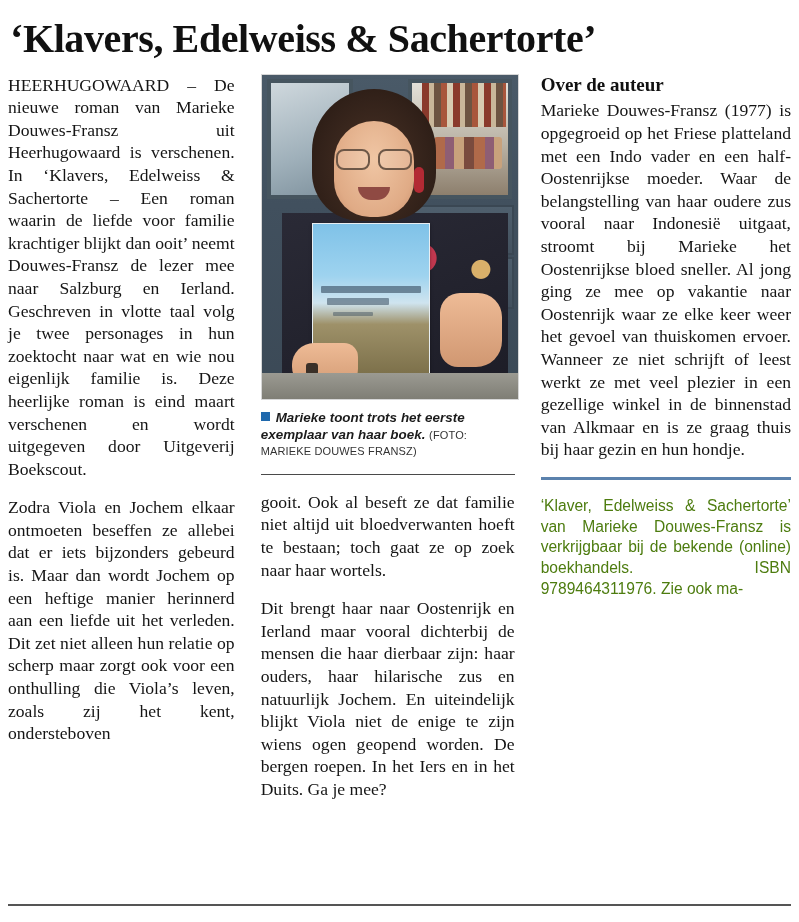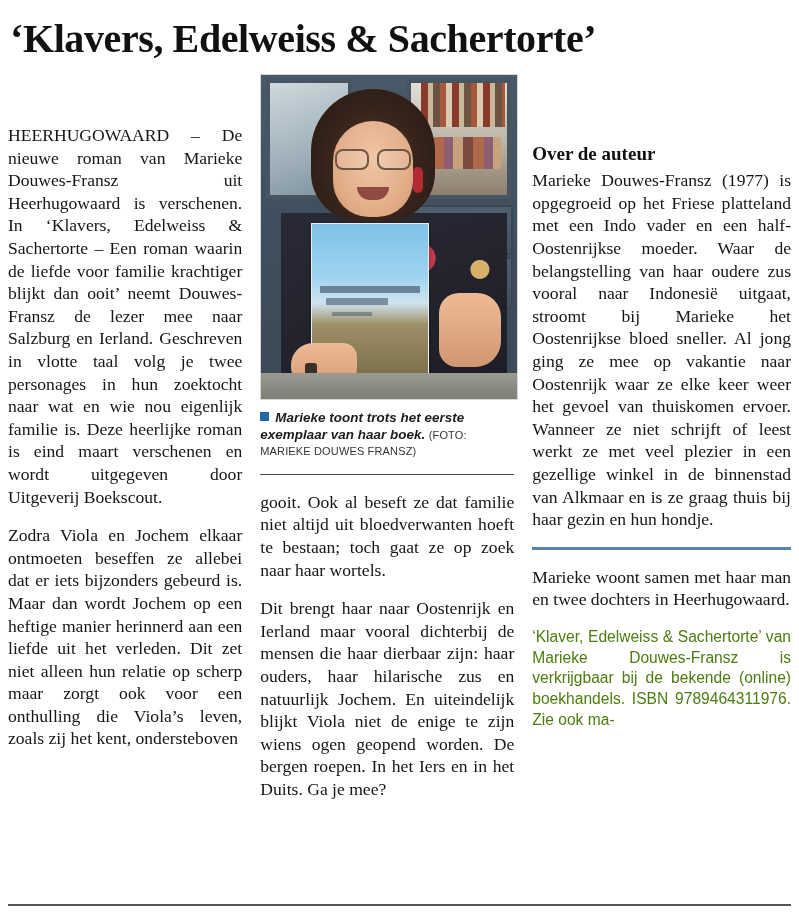--- a/index.html
+++ b/index.html
@@ -26,22 +26,22 @@
     line-height:1.04;
     letter-spacing:-0.4px;
     margin:4px 0 14px 2px;
     color:#111111;
     white-space:nowrap;
   }
 
   
   .cols{
     display:flex;
-    gap:4px;
-    align-items:center;
+    gap:12px;
+    align-items:flex-start;
   }
   .col{
     width:253px;
     box-sizing:border-box;
   }
   .col-1{padding-right:14px;}
   .col-2{width:268px;padding:0 14px 0 0;}
   .col-3{width:264px;padding-left:0px;}
 
   
@@ -313,20 +313,19 @@
       <p class="body last">Dit brengt haar naar Oostenrijk en Ierland maar vooral dichterbij de mensen die haar dierbaar zijn: haar ouders, haar hilarische zus en natuurlijk Jochem. En uiteindelijk blijkt Viola niet de enige te zijn wiens ogen geopend worden. De bergen roepen. In het Iers en in het Duits. Ga je mee?</p>
     </div>
 
     <div class="col col-3">
       <h2 class="sub-serif">Over de auteur</h2>
       <p class="body">Marieke Douwes-Fransz (1977) is opgegroeid op het Friese platteland met een Indo vader en een half-Oostenrijkse moeder. Waar de belangstelling van haar oudere zus vooral naar Indonesië uitgaat, stroomt bij Marieke het Oostenrijkse bloed sneller. Al jong ging ze mee op vakantie naar Oostenrijk waar ze elke keer weer het gevoel van thuiskomen ervoer. Wanneer ze niet schrijft of leest werkt ze met veel plezier in een gezellige winkel in de binnenstad van Alkmaar en is ze graag thuis bij haar gezin en hun hondje.</p>
 
 
       <hr class="rule-blue">
 
-      <p class="body">Marieke woont samen met haar man en twee dochters in Heerhugowaard.</p>
       <p class="sans">‘Klaver, Edelweiss &amp; Sachertorte’ van Marieke Douwes-Fransz is verkrijgbaar bij de bekende (online) boekhandels. ISBN 9789464311976. Zie ook ma-</p>
     </div>
 
   </div>
 
   <hr class="rule-bottom">
 </div>
 
 </body></html>

